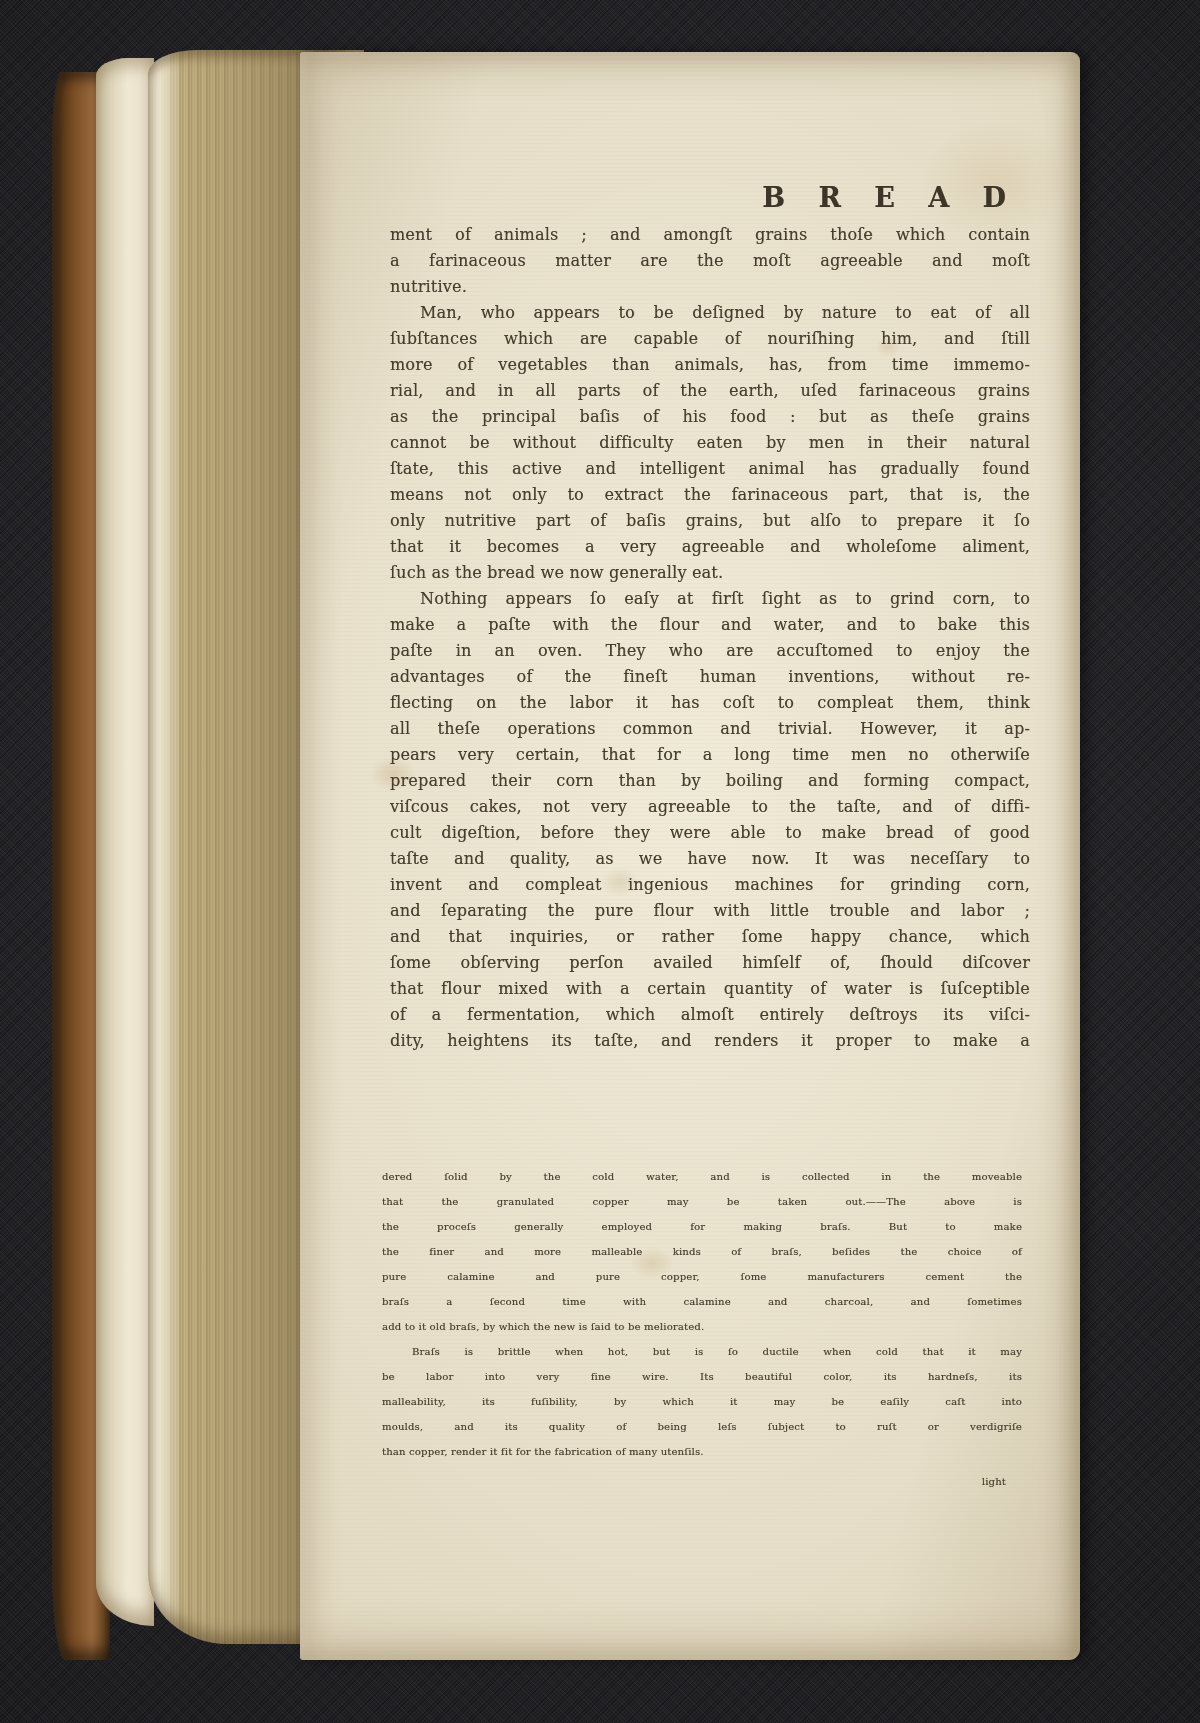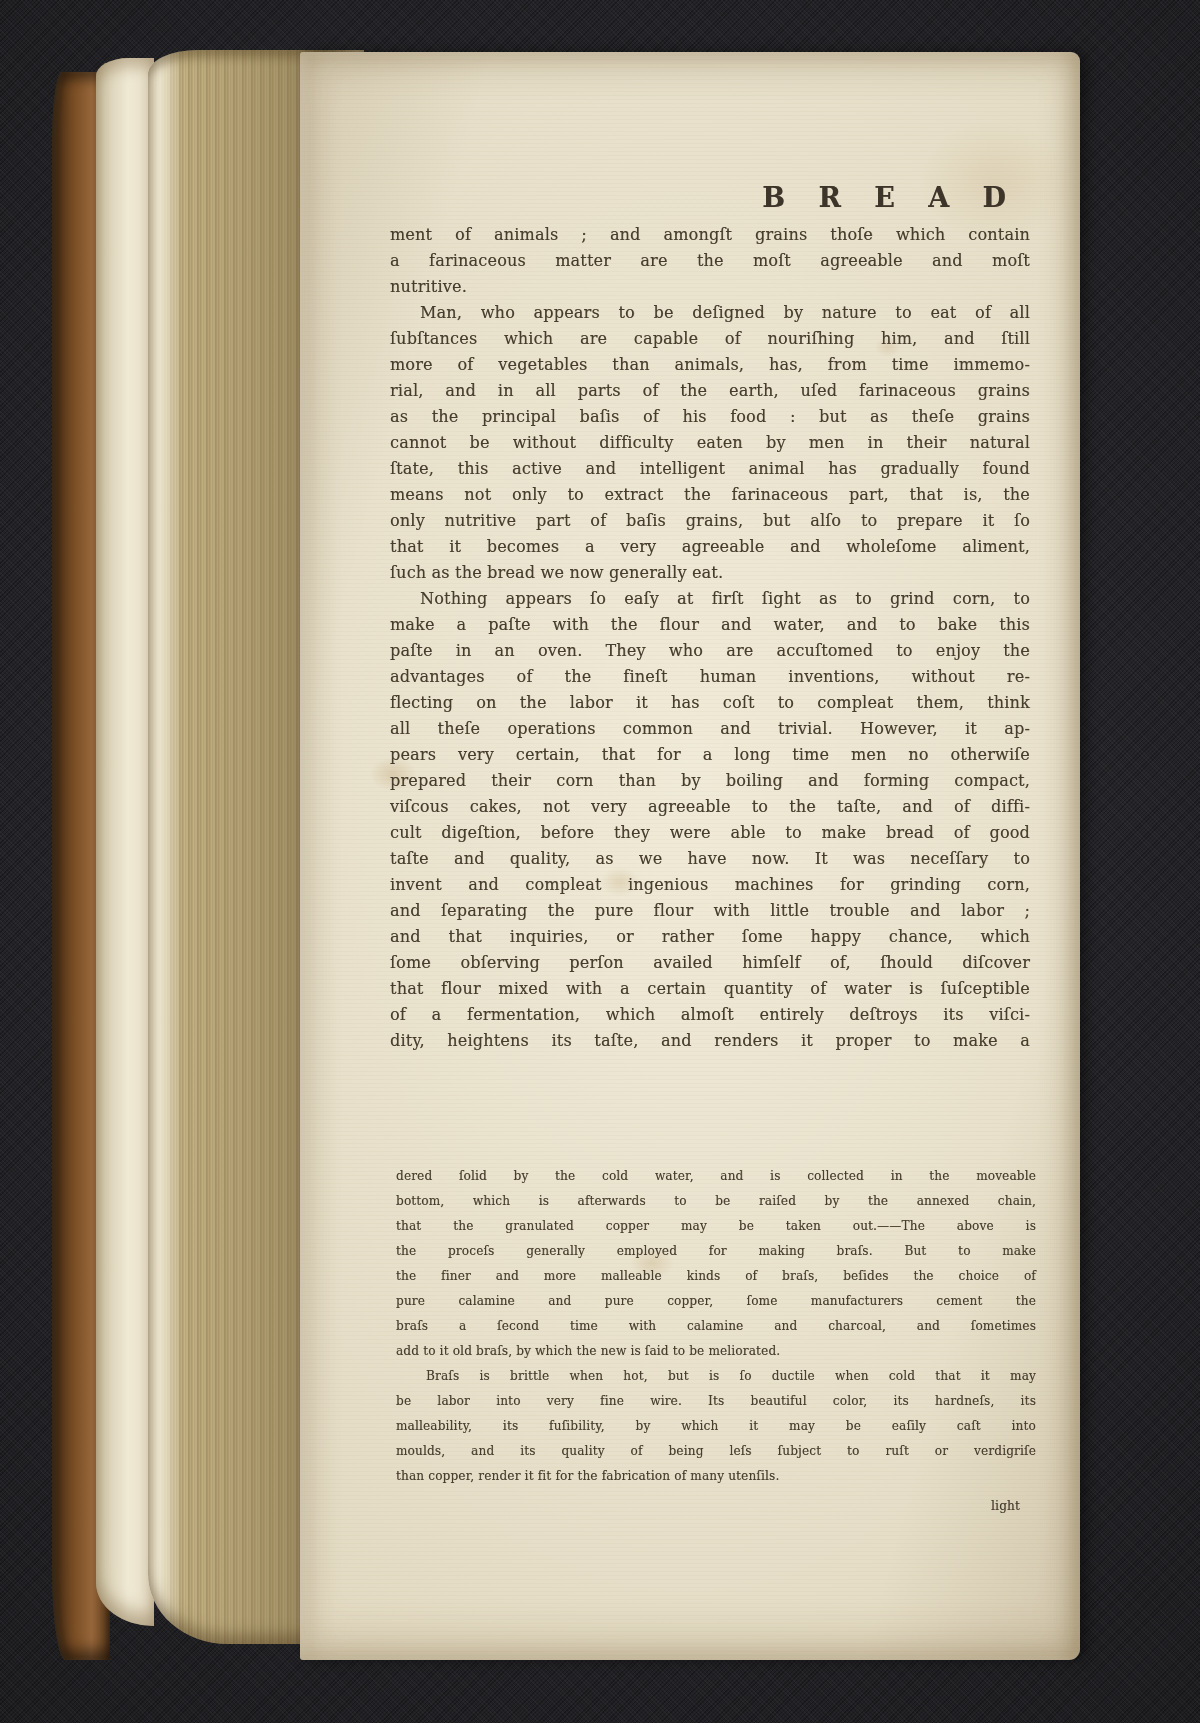--- a/index.html
+++ b/index.html
@@ -74,22 +74,22 @@
     text-align:right; color:#3e352a;
     text-shadow:0.3px 0.3px 0.6px rgba(70,60,40,0.5);
   }
   .body-text {
     position:absolute; top:170px; left:0; width:100%;
     font-size:16px; line-height:26px; letter-spacing:0.2px;
     text-shadow:0.3px 0.3px 0.5px rgba(70,60,40,0.45);
     margin-left:12px;
   }
   .footnote {
-    position:absolute; top:1112px; left:18px; width:100%;
-    font-size:12px; line-height:25px; letter-spacing:0.2px;
+    position:absolute; top:1112px; left:4px; width:100%;
+    font-size:10px; line-height:25px; letter-spacing:0.2px;
     text-shadow:0.3px 0.3px 0.5px rgba(70,60,40,0.45);
   }
   .para { margin:0; }
   .line { height:26px; text-align:justify; text-align-last:justify; }
   .footnote .line { height:25px; }
   .line.last { text-align-last:left; }
   .para.indent .line:first-child { padding-left:30px; }
   .catchword-row { text-align:right; padding-right:16px; margin-top:5px; }
 </style>
 </head>
@@ -144,21 +144,20 @@
               <div class="line">and that inquiries, or rather ſome happy chance, which</div>
               <div class="line">ſome obſerving perſon availed himſelf of, ſhould diſcover</div>
               <div class="line">that flour mixed with a certain quantity of water is ſuſceptible</div>
               <div class="line">of a fermentation, which almoſt entirely deſtroys its viſci-</div>
               <div class="line">dity, heightens its taſte, and renders it proper to make a</div>
             </div>
           </div>
         <div class="footnote" id="footnote-container">
             <div class="para">
               <div class="line">dered ſolid by the cold water, and is collected in the moveable</div>
-              <div class="line">bottom, which is afterwards to be raiſed by the annexed chain,</div>
               <div class="line">that the granulated copper may be taken out.——The above is</div>
               <div class="line">the proceſs generally employed for making braſs. But to make</div>
               <div class="line">the finer and more malleable kinds of braſs, beſides the choice of</div>
               <div class="line">pure calamine and pure copper, ſome manufacturers cement the</div>
               <div class="line">braſs a ſecond time with calamine and charcoal, and ſometimes</div>
               <div class="line last">add to it old braſs, by which the new is ſaid to be meliorated.</div>
             </div>
             <div class="para indent">
               <div class="line">Braſs is brittle when hot, but is ſo ductile when cold that it may</div>
               <div class="line">be labor into very fine wire. Its beautiful color, its hardneſs, its</div>

